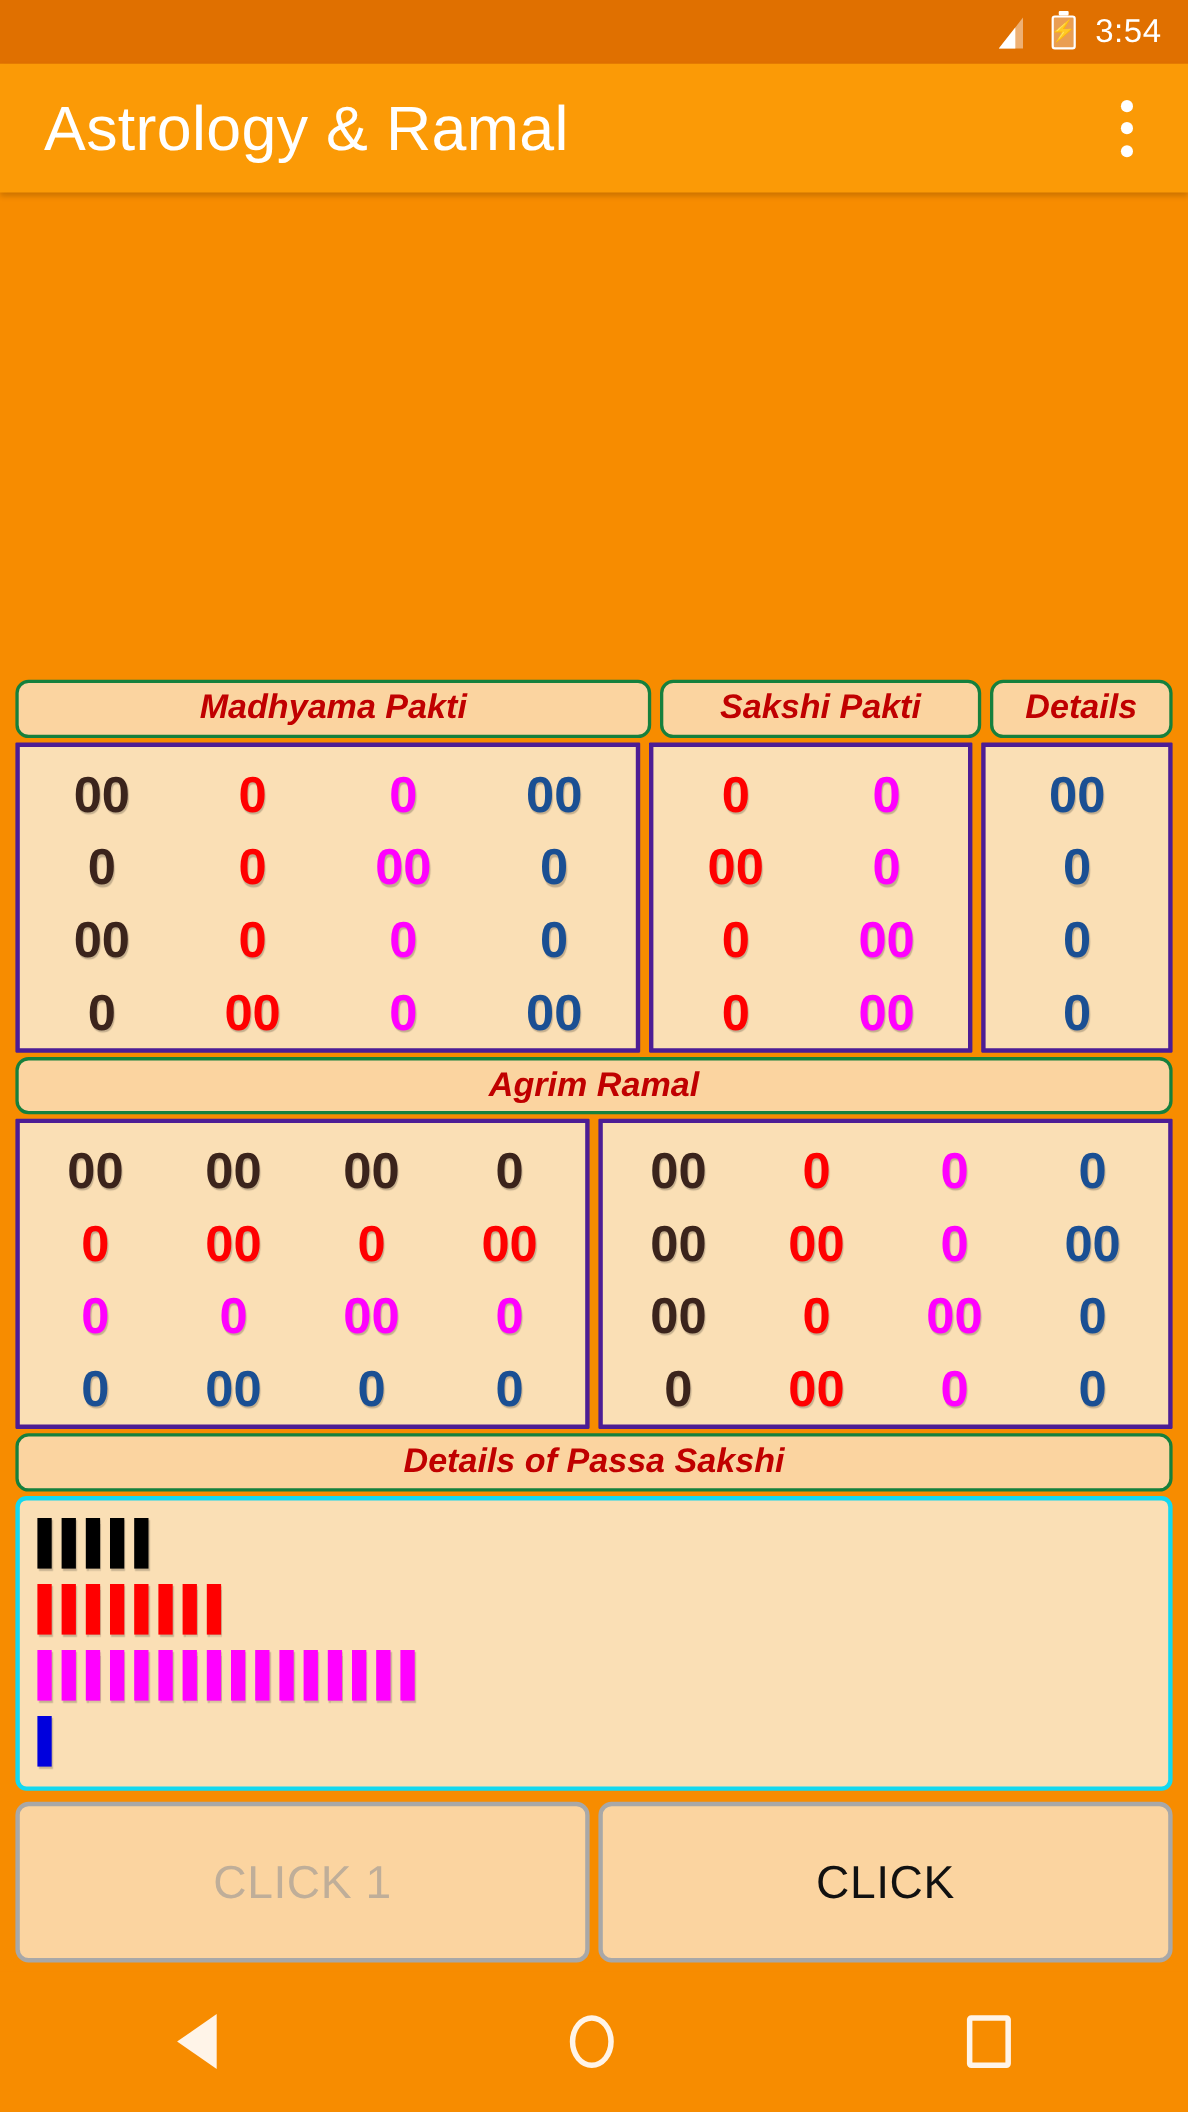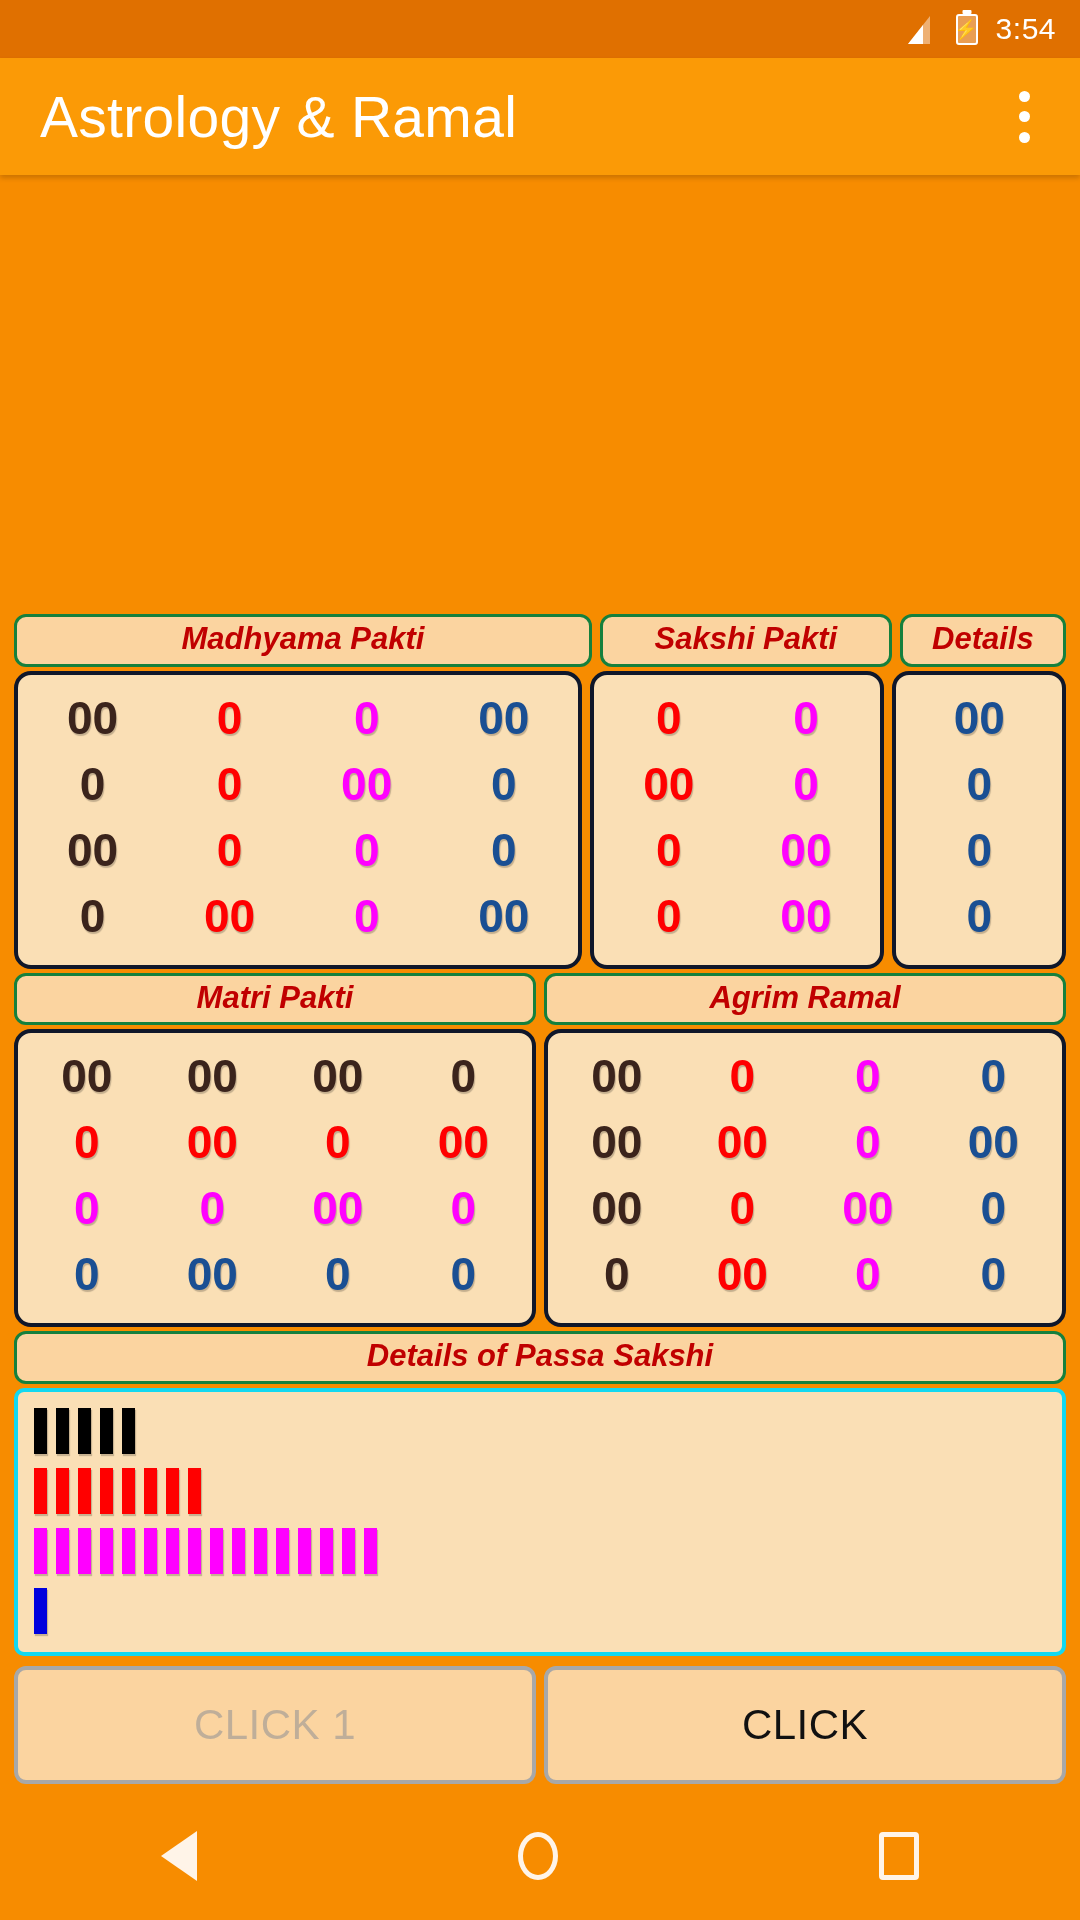--- a/index.html
+++ b/index.html
@@ -122,24 +122,24 @@
     font-weight: bold;
     padding: 6px 0 8px;
     box-sizing: border-box;
     line-height: 1.05;
   }
 
   .grid-row { display: flex; gap: 8px; margin-bottom: 4px; }
 
   .panel {
     background: #FADFB5;
-    border: 4px solid #0f172a;
-    border-radius: 17px;
-    box-sizing: border-box;
-    padding: 10px 6px 16px;
+    border: 4px solid #4c1d95;
+    border-radius: 1px;
+    box-sizing: border-box;
+    padding: 10px 6px 0;
     display: flex;
     flex-direction: column;
     justify-content: space-around;
   }
   .panel .prow {
     display: flex;
     align-items: center;
     justify-content: space-around;
     height: 66px;
   }
@@ -181,21 +181,21 @@
     box-shadow: 1px 2px 1px rgba(0,0,0,0.2);
   }
 
   
   .btn-row { display: flex; gap: 8px; padding-top: 6px; }
   .btn {
     flex: 1 1 0;
     background: #FBD4A0;
     border: 4px solid #A8A8A8;
     border-radius: 12px;
-    height: 118px;
+    height: 146px;
     display: flex;
     align-items: center;
     justify-content: center;
     font-size: 42px;
     font-weight: 400;
     color: #111111;
     letter-spacing: 0.5px;
     box-sizing: border-box;
   }
   .btn.disabled { color: #BFAE99; }
@@ -318,21 +318,20 @@
           <div class="prow">
             <div class="cell c-blue">0</div>
           </div>
           <div class="prow">
             <div class="cell c-blue">0</div>
           </div>
         </div>
     </div>
 
     <div class="header-row">
-      <div class="hdr" style="flex:1 1 0">Matri Pakti</div>
       <div class="hdr" style="flex:1 1 0">Agrim Ramal</div>
     </div>
 
     <div class="grid-row">
       <div class="panel" style="flex:1 1 0">
           <div class="prow">
             <div class="cell c-black">00</div>
             <div class="cell c-black">00</div>
             <div class="cell c-black">00</div>
             <div class="cell c-black">0</div>

